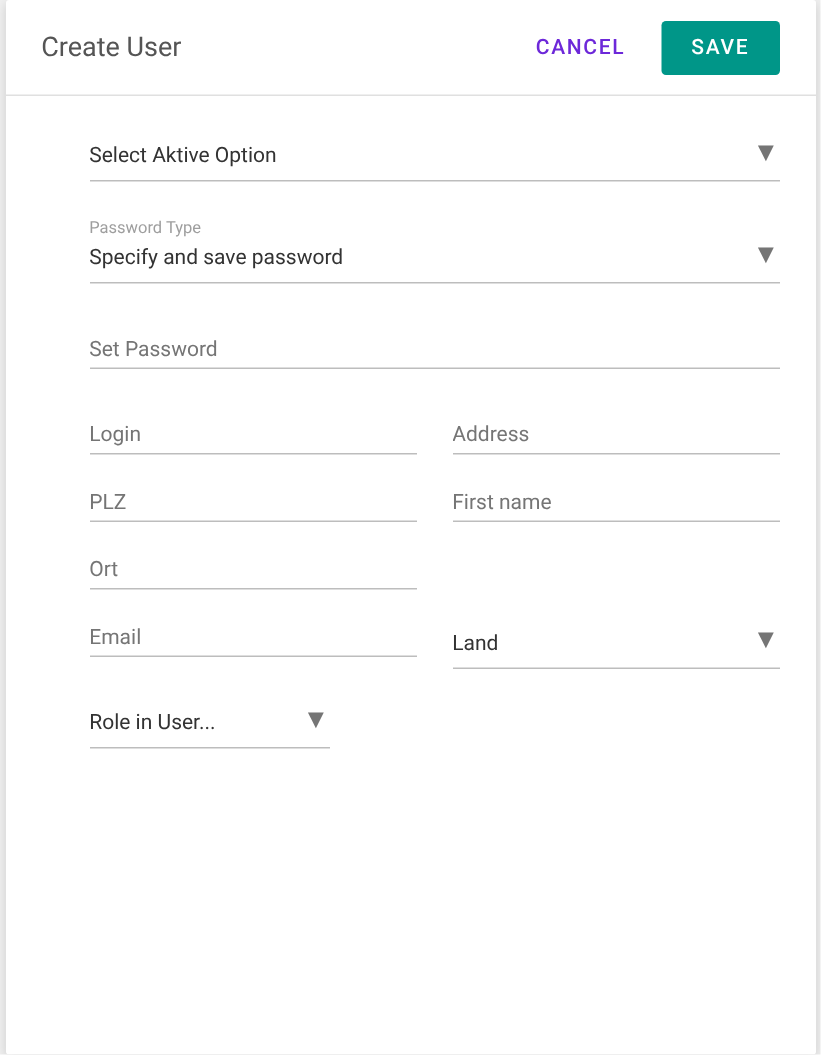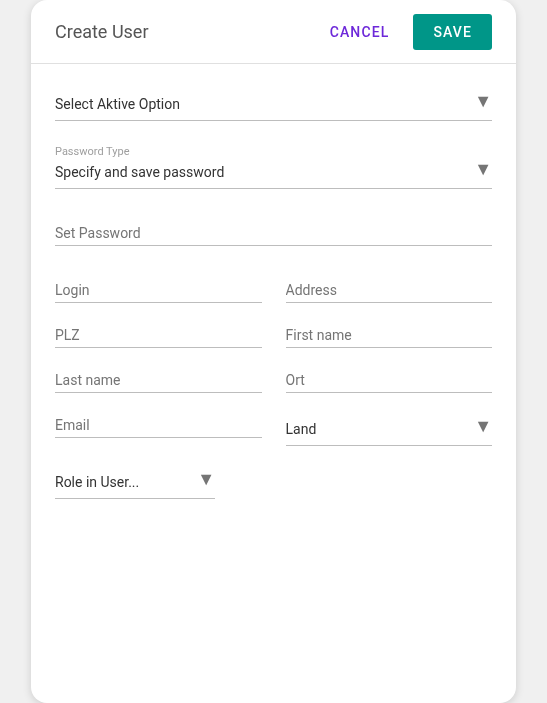--- a/index.html
+++ b/index.html
@@ -11,24 +11,24 @@
 
     body {
       background: #f0f0f0;
       display: flex;
       justify-content: center;
       align-items: center;
       min-height: 100vh;
     }
 
     .card {
-      width: 485px;
+      width: 540px;
       min-height: 703px;
       background: #ffffff;
-      border-radius: 16px;
+      border-radius: 2px;
       box-shadow: 0 2px 8px rgba(0,0,0,0.15);
       overflow: hidden;
     }
 
     .header {
       display: flex;
       align-items: center;
       justify-content: space-between;
       padding: 0 24px;
       height: 64px;
@@ -68,20 +68,21 @@
       letter-spacing: 0.08em;
       cursor: pointer;
       padding: 10px 20px;
       border-radius: 3px;
       text-transform: uppercase;
       text-align: center;
     }
 
     .content {
       padding: 24px 24px 32px 24px;
+      margin-left: 32px;
     }
 
     .form-row {
       margin-bottom: 20px;
     }
 
     .form-field {
       position: relative;
       display: flex;
       flex-direction: column;
@@ -185,23 +186,20 @@
       <div class="form-field">
         <input type="text" value="" placeholder="PLZ" style="">
       </div>
       <div class="form-field">
         <input type="text" value="" placeholder="First name" style="">
       </div>
     </div>
 
     <div class="two-col">
       <div class="form-field">
-        <input type="text" value="" placeholder="Last name" style="">
-      </div>
-      <div class="form-field">
         <input type="text" value="" placeholder="Ort" style="">
       </div>
     </div>
 
     <div class="two-col">
       <div class="form-field">
         <input type="email" value="" placeholder="Email" style="">
       </div>
       <div class="select-field" style="border-bottom: 1px solid #bdbdbd; justify-content: flex-end;">
         <span class="select-value">Land</span>

